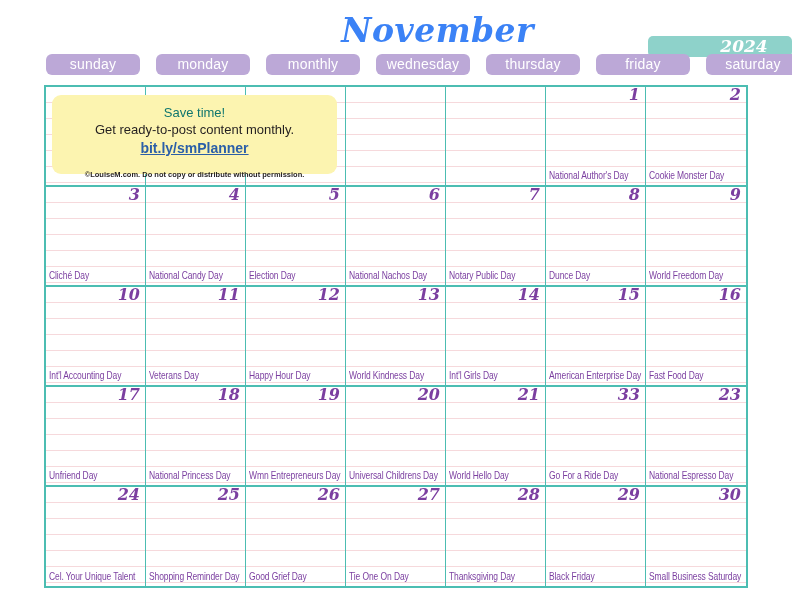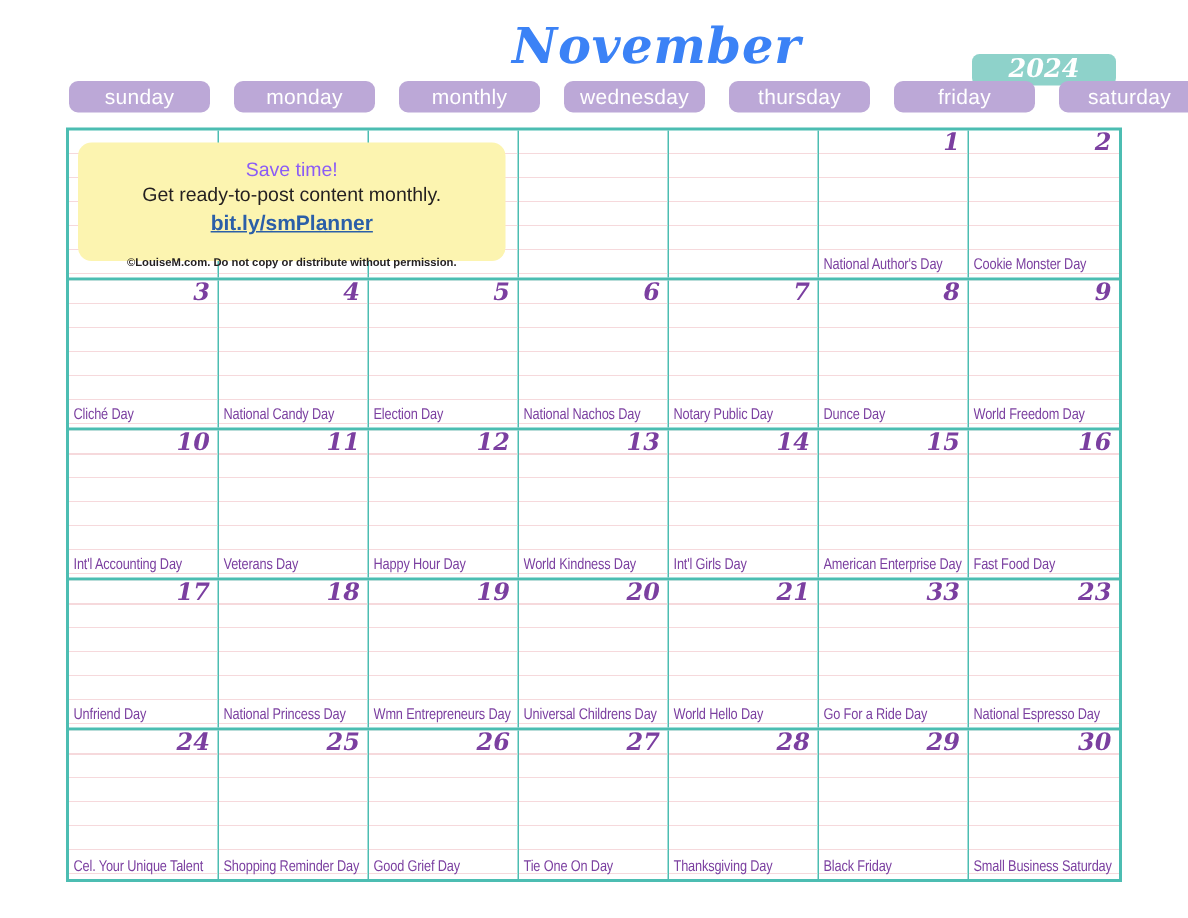--- a/index.html
+++ b/index.html
@@ -51,20 +51,21 @@
     height: 21px;
     background: #8ed2ca;
     border-radius: 5px;
     color: #ffffff;
     font-family: "DejaVu Serif", "Liberation Serif", serif;
     font-style: italic;
     font-weight: 700;
     font-size: 17px;
     line-height: 21px;
     text-align: center;
+    padding-left: 48px;
   }
 
   
   #weekday-row {
     position: absolute;
     left: 44px;
     top: 53px;
     width: 704px;
     height: 22px;
     display: flex;
@@ -183,21 +184,21 @@
     border-radius: 9px;
     box-sizing: border-box;
     padding-top: 9px;
     text-align: center;
     z-index: 5;
   }
   #promo-line1 {
     font-family: "Liberation Sans", sans-serif;
     font-size: 13px;
     line-height: 17px;
-    color: #8b5cf6;
+    color: #0f766e;
   }
   #promo-line2 {
     font-family: "Liberation Sans", sans-serif;
     font-size: 13px;
     line-height: 17px;
     color: #231f20;
   }
   #promo-link {
     display: block;
     margin-top: 1px;

